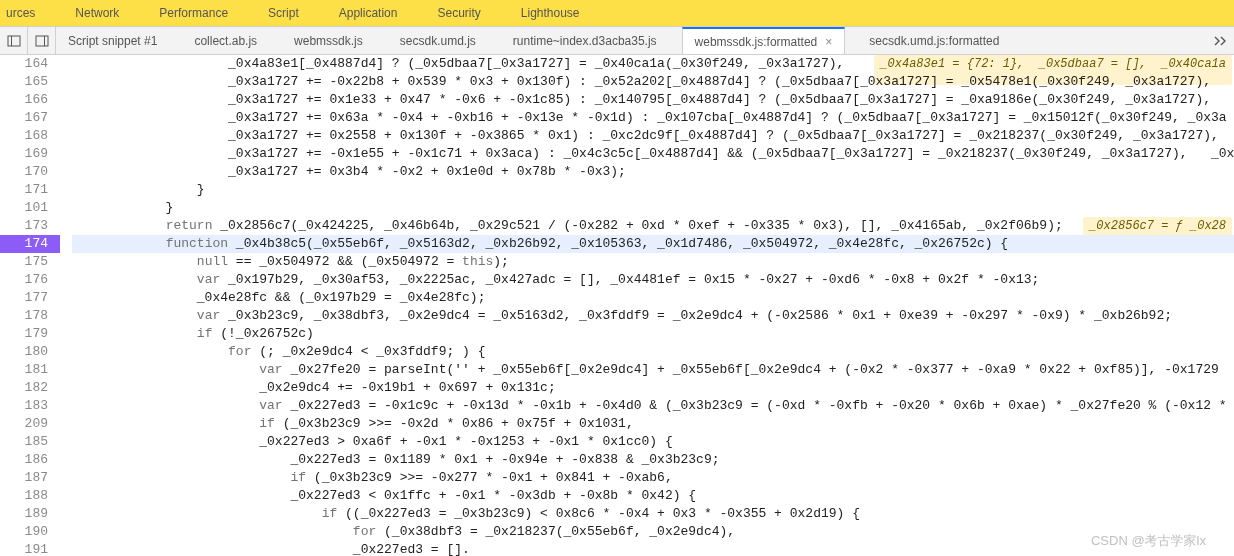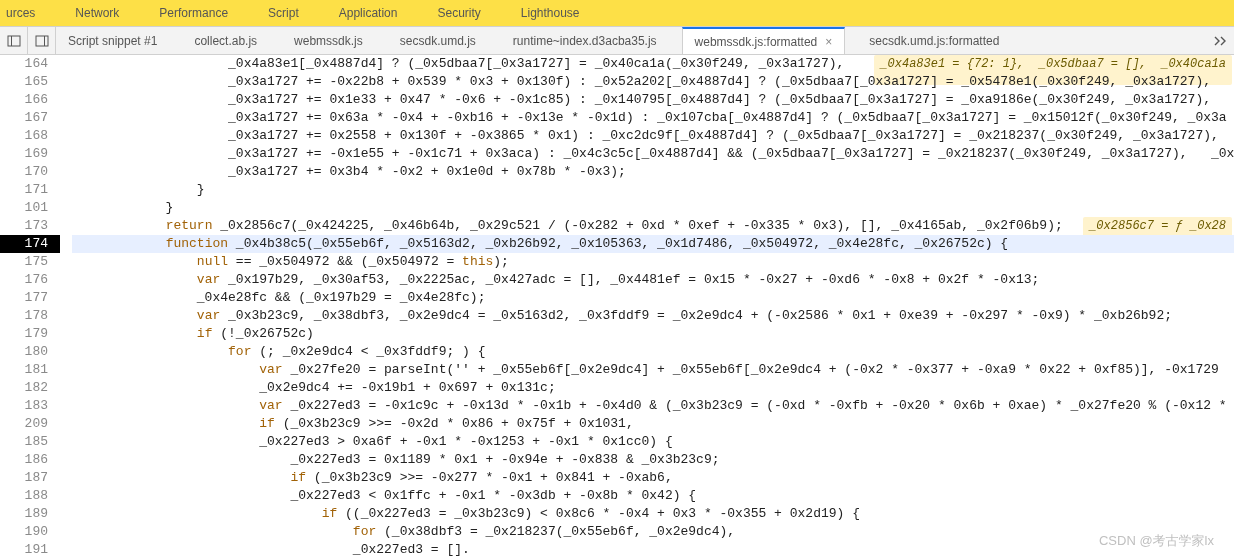--- a/index.html
+++ b/index.html
@@ -9,27 +9,27 @@
   .file-tabs-row { height: 28px; border-bottom: 1px solid #d0d0d0; display: flex; align-items: stretch; background: #f3f3f3; }
   .sidebar-toggle, .dock-toggle { width: 28px; display: flex; align-items: center; justify-content: center; border-right: 1px solid #d0d0d0; cursor: pointer; }
   .file-tabs { display: flex; align-items: stretch; flex: 1; overflow: hidden; gap: 12px; }
   .file-tab { display: flex; align-items: center; padding: 0 12px; color: #555; cursor: pointer; font-size: 12px; border-right: 1px solid transparent; white-space: nowrap; }
   .file-tab.active { background: #fff; border-top: 2px solid #1a73e8; border-left: 1px solid #d0d0d0; border-right: 1px solid #d0d0d0; }
   .file-tab .close-x { margin-left: 8px; color: #888; }
   .overflow-chevron { width: 28px; display: flex; align-items: center; justify-content: center; cursor: pointer; }
   .code-area { display: flex; height: calc(556px - 27px - 28px); font-family: Consolas, "Courier New", monospace; font-size: 13px; line-height: 18px; gap: 12px; }
   .gutter { width: 60px; background: #fff; color: #8a8a8a; text-align: right; padding-right: 12px; user-select: none; }
   .gutter .ln { height: 18px; }
-  .gutter .ln.bp { background: #000000; color: #fff; padding-right: 12px; margin-right: -12px; }
+  .gutter .ln.bp { background: #8b5cf6; color: #fff; padding-right: 12px; margin-right: -12px; }
   .code { flex: 1; overflow: hidden; white-space: pre; position: relative; }
   .code .line { height: 18px; color: #222; position: relative; }
   .code .line.hl { background: #e7efff; }
   .hint { position: absolute; right: 2px; top: 0; background: #fff3cd; color: #6b5b00; font-style: italic; padding: 0 6px; height: 30px; line-height: 18px; border-radius: 2px; font-size: 12px; }
-  .kw { color: #a16207; }
-  .watermark { position: fixed; right: 20px; bottom: 6px; color: #c0c0c0; font-size: 13px; font-family: Arial; }
+  .kw { color: #737373; }
+  .watermark { position: fixed; right: 28px; bottom: 6px; color: #c0c0c0; font-size: 13px; font-family: Arial; }
   svg { display: block; }
 </style>
 </head>
 <body>
 
 <div class="panels-row">
   <span class="panel-tab">urces</span>
   <span class="panel-tab">Network</span>
   <span class="panel-tab">Performance</span>
   <span class="panel-tab">Script</span>

